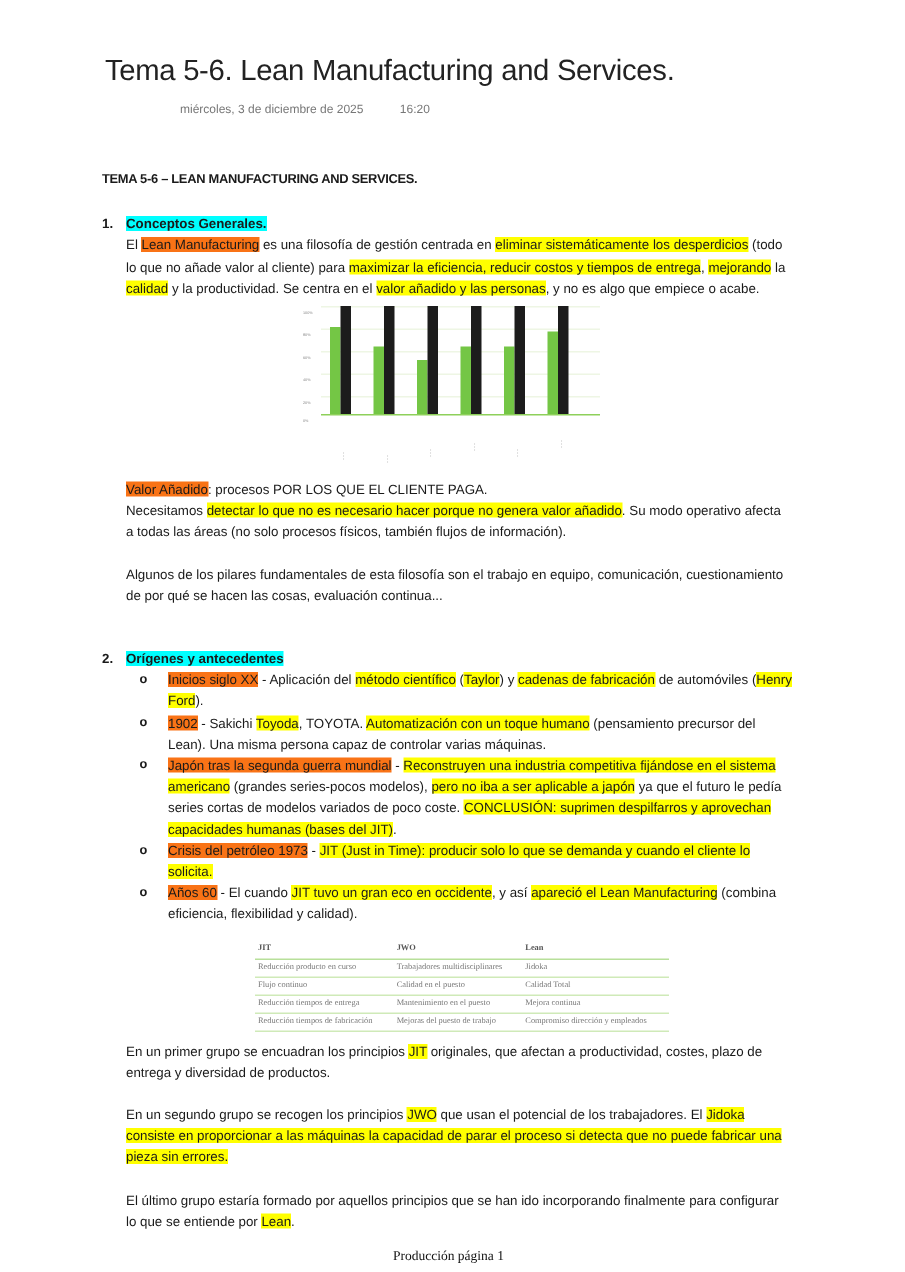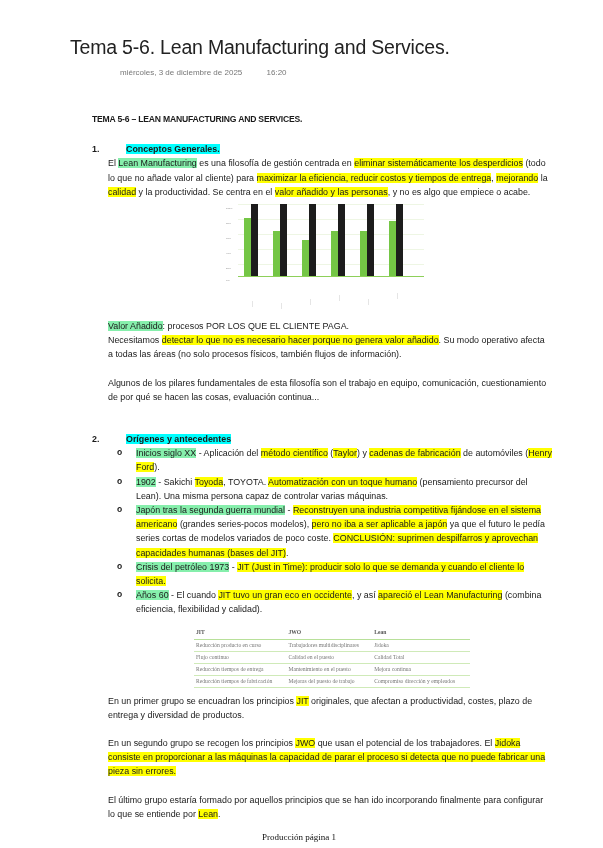--- a/index.html
+++ b/index.html
@@ -1,29 +1,29 @@
 <!DOCTYPE html>
 <html><head>
 <meta charset="utf-8">
 <style>
   html, body { margin:0; padding:0; background:#ffffff; }
   body { width:603px; height:848px; position:relative; overflow:hidden;
          font-family:"Liberation Sans", sans-serif; color:#1a1a1a; }
   .page-title { position:absolute; left:70px; top:36px; font-size:19.5px; color:#222; letter-spacing:-0.2px; }
   .meta { position:absolute; left:72px; top:68px; font-size:8px; color:#777;padding-left:48px; }
   .meta span { margin-right:22px; }
-  .content { position:absolute; left:92px; top:112px; width:460px; font-size:8.9px; line-height:14.2px; }
+  .content { position:absolute; left:68px; top:112px; width:460px; font-size:8.9px; line-height:14.2px; }
   .hl-y { background:#ffff00; }
-  .hl-g { background:#86efac; }
+  .hl-g { background:#f97316; }
   .hl-c { background:#00ffff; }
   .u { }
   .doc-heading { font-weight:bold; font-size:8.6px; margin:0 0 16px 0; letter-spacing:-0.2px; }
   .sec { position:relative; padding-left:16px; }
   .sec-num { position:absolute; left:0; top:0; font-weight:bold; }
-  .sec-title { font-weight:bold;margin-left:18px; }
+  .sec-title { font-weight:bold; }
   p { margin:0; }
   .gap { height:14px; }
   ul.bullets { list-style:none; margin:0; padding:0 0 0 26px; }
   ul.bullets li { position:relative; padding-left:2px; }
   ul.bullets li::before { content:"o"; position:absolute; left:-17px; top:-1px; font-size:8.5px; font-weight:bold; }
   .chart { position:relative; width:200px; height:118px; margin:2px 0 0 116px; }
   .chart .axisline { position:absolute; left:14px; right:0; height:1px; background:#8ed05a; }
   .chart .grid { position:absolute; left:14px; right:0; height:1px; background:#eef6e4; }
   .chart .tick { position:absolute; left:2px; font-size:2.5px; color:#888; }
   .chart .bar { position:absolute; bottom:0; width:7px; }

